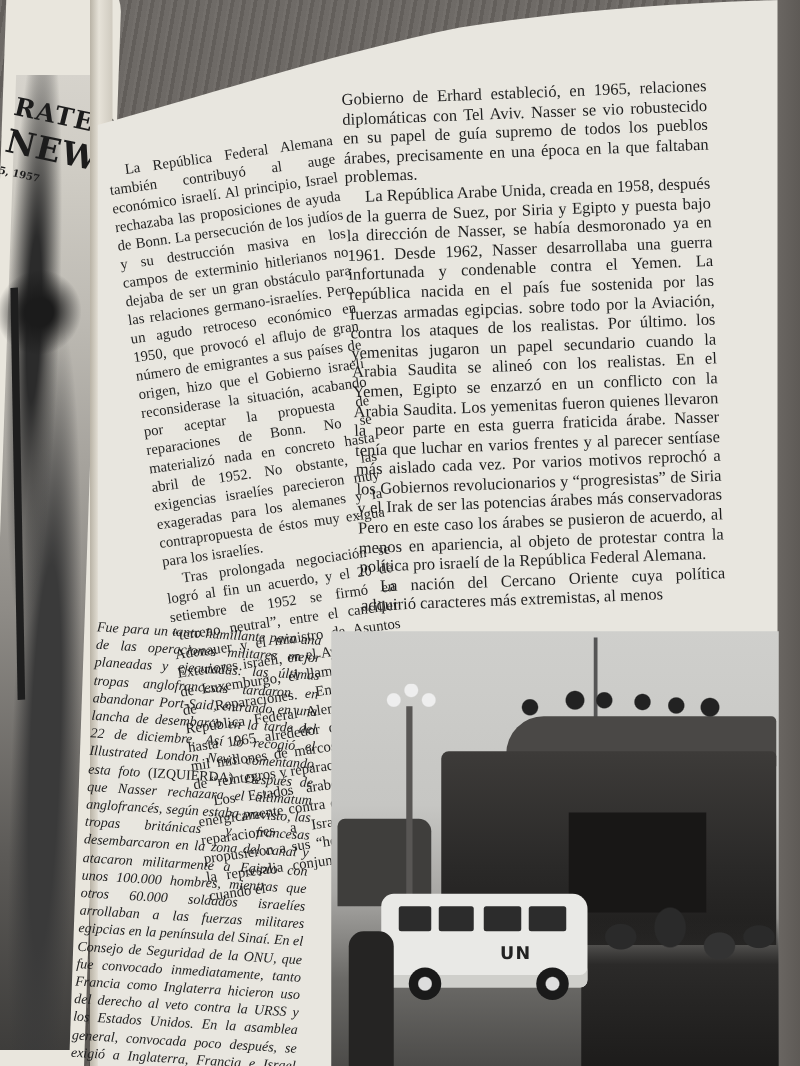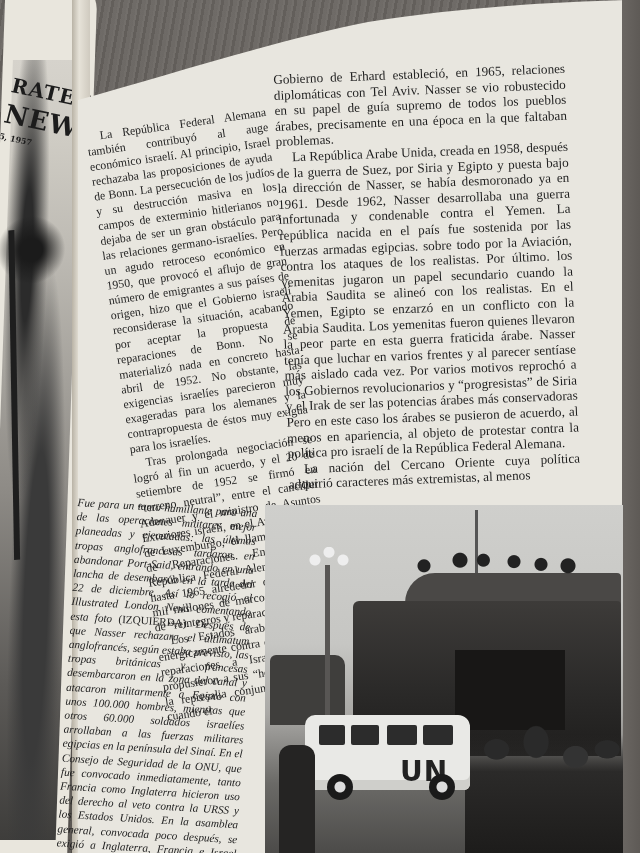--- a/index.html
+++ b/index.html
@@ -138,21 +138,21 @@
     }
     .jeep-window {
       position: absolute; top: 10px; height: 20px; background: #2c2c2c; border-radius: 2px;
     }
     .jeep-wheel {
       position: absolute; bottom: -10px; width: 26px; height: 26px; border-radius: 50%;
       background: radial-gradient(circle, #ddd 0 5px, #1a1a1a 6px);
     }
     .jeep-label {
       position: absolute; left: 95px; top: 40px; font-family: "DejaVu Sans", sans-serif;
-      font-size: 28px; font-weight: bold; color: #222; letter-spacing: 1px;
+      font-size: 14px; font-weight: bold; color: #222; letter-spacing: 1px;
     }
     .crowd-bottom {
       position: absolute; left: 200px; top: 200px; width: 158px; height: 148px;
       background:
         radial-gradient(ellipse at 20% 30%, #2a2a2a 0 12px, transparent 13px),
         radial-gradient(ellipse at 45% 25%, #2a2a2a 0 12px, transparent 13px),
         radial-gradient(ellipse at 70% 35%, #333 0 12px, transparent 13px),
         radial-gradient(ellipse at 90% 30%, #2a2a2a 0 12px, transparent 13px),
         linear-gradient(180deg, transparent 20%, #2b2a29 45%, #1d1c1b 100%);
     }

